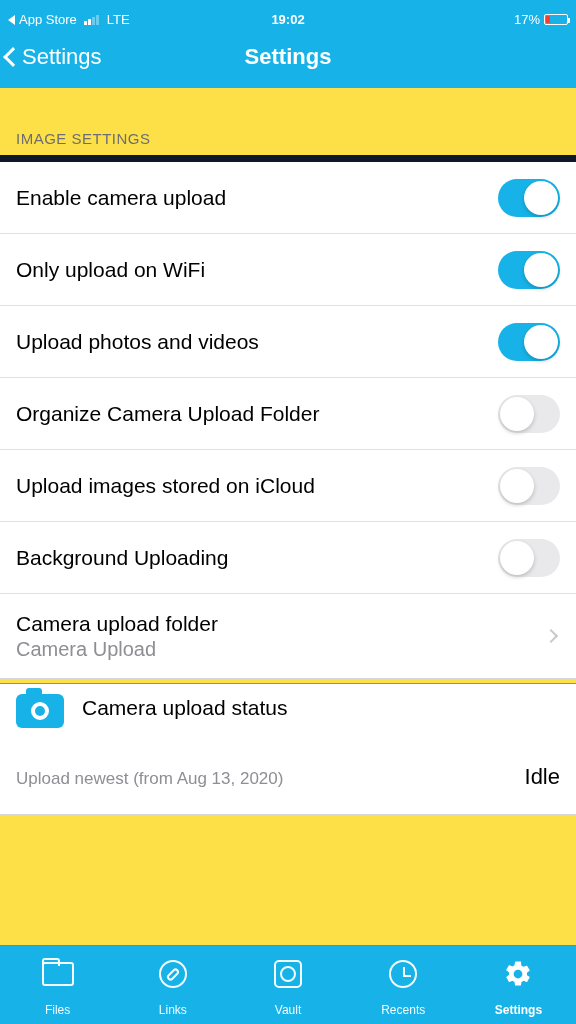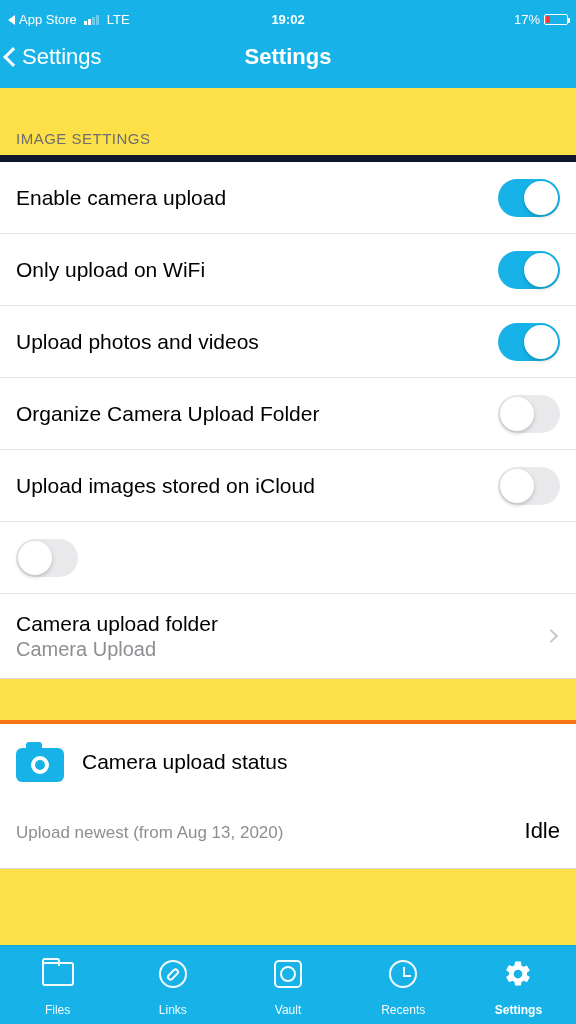--- a/index.html
+++ b/index.html
@@ -29,21 +29,21 @@
   .row .label { font-size:21px; color:#000; flex:1; padding:18px 10px 18px 0;}
   .row .sub { font-size:20px; color:#8e8e93; margin-top:2px; }
   .row .disclosure { width:10px;height:10px;border-right:2px solid #c7c7cc;border-top:2px solid #c7c7cc;transform:rotate(45deg);margin-right:4px;}
   .toggle { width:62px; height:38px; border-radius:19px; position:relative; cursor:pointer; flex-shrink:0;}
   .toggle.on { background:#17b3e8; }
   .toggle.off { background:#e9e9eb; }
   .knob { width:34px;height:34px;border-radius:50%;background:#fff;position:absolute;top:2px;box-shadow:0 2px 4px rgba(0,0,0,.2);}
   .toggle.on .knob { right:2px; }
   .toggle.off .knob { left:2px; }
 
-  .status-block { background:#fff; border-top:4px solid #f97316; border-bottom:1px solid #d7d7db; padding: 18px 16px 10px; margin-top: 37px; }
+  .status-block { background:#fff; border-top:1px solid #f97316; border-bottom:1px solid #d7d7db; padding: 4px 16px 10px; }
   .status-head { display:flex; align-items:center; gap:18px; margin-bottom: 36px;}
   .cam-icon { width:48px; height:40px; position:relative;}
   .cam-icon .body{position:absolute;inset:0;top:6px;background:#17b3e8;border-radius:6px;}
   .cam-icon .bump{position:absolute;top:0;left:10px;width:16px;height:10px;background:#17b3e8;border-radius:3px 3px 0 0;}
   .cam-icon .lens{position:absolute;top:14px;left:50%;transform:translateX(-50%);width:18px;height:18px;border:4px solid #fff;border-radius:50%;}
   .status-title { font-size:21px; color:#000; }
   .status-row { display:flex; align-items:baseline; justify-content:space-between; padding-bottom:14px;}
   .status-row .l { color:#8e8e93; font-size:17px; }
   .status-row .r { color:#000; font-size:22px; }
 
@@ -131,20 +131,21 @@
     </div>
 
     <div class="row">
       <div class="label">Upload images stored on iCloud</div>
       <div class="toggle off">
           <div class="knob"></div>
         </div>
     </div>
 
     <div class="row">
+      <div class="label">Background Uploading</div>
       <div class="toggle off">
           <div class="knob"></div>
         </div>
     </div>
 
     <div class="row" style="min-height:84px;">
       <div style="flex:1;padding:14px 0;">
         <div style="font-size:21px;color:#000;">Camera upload folder</div>
         <div class="sub">Camera Upload</div>
       </div>

